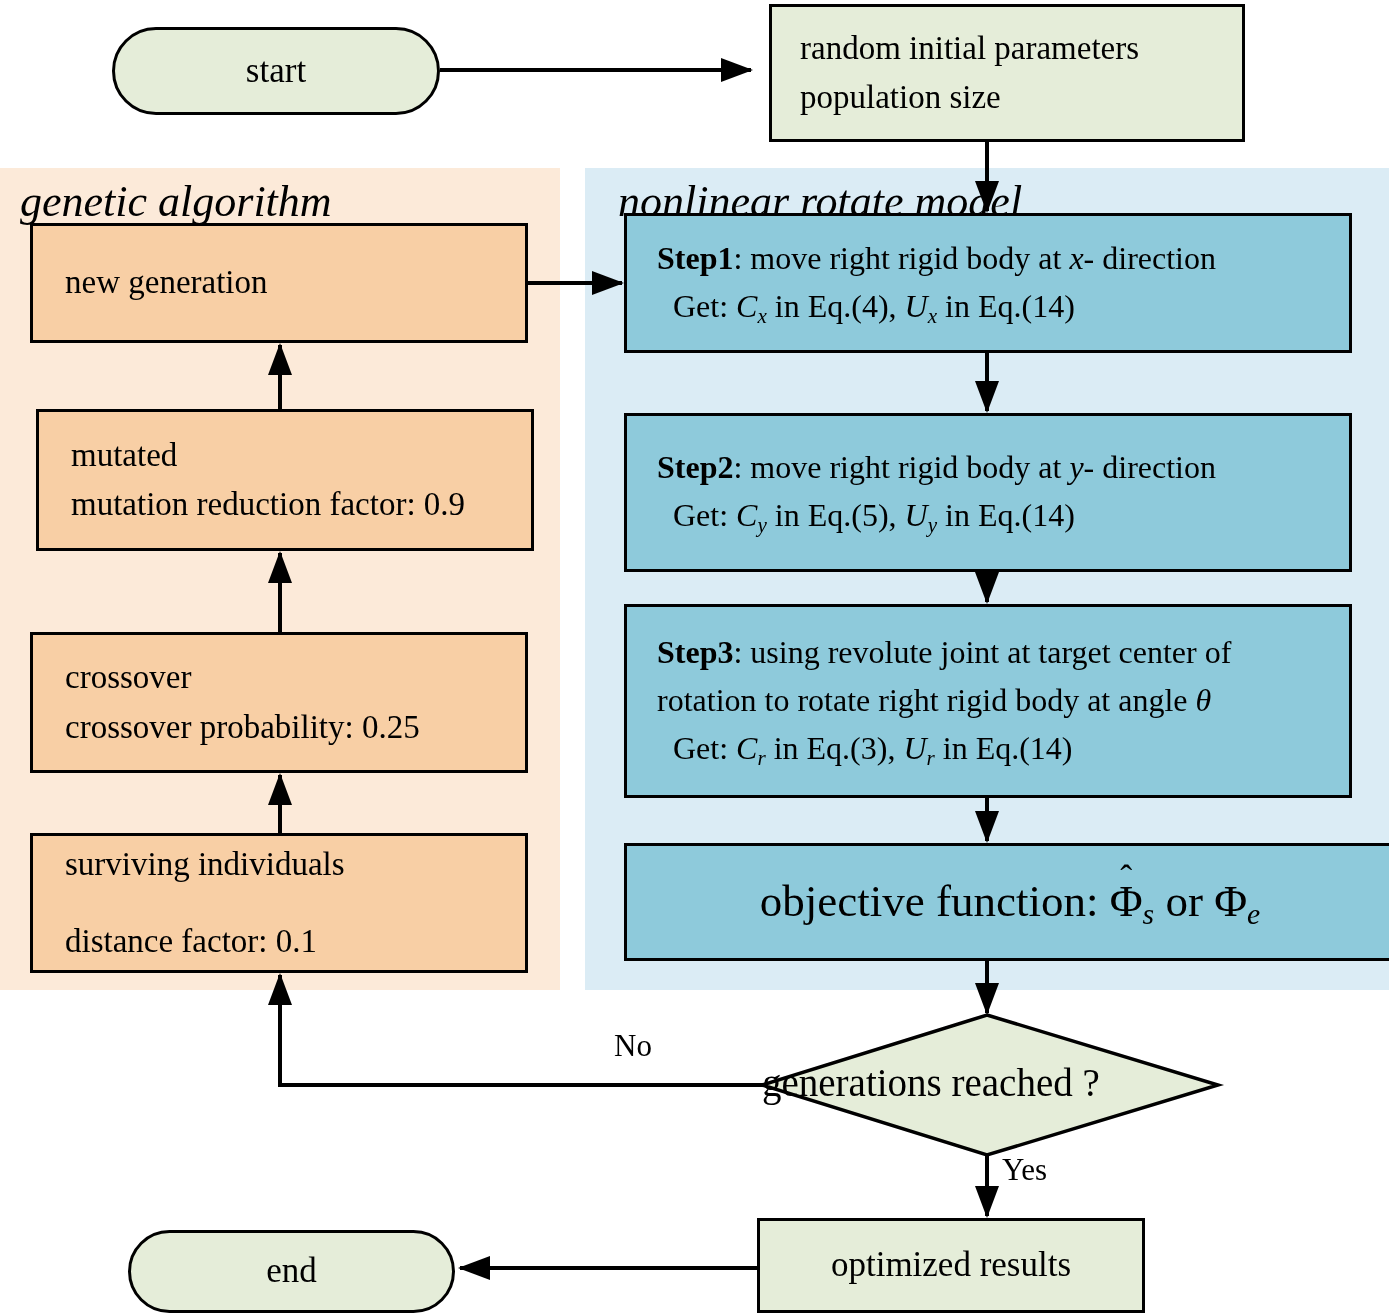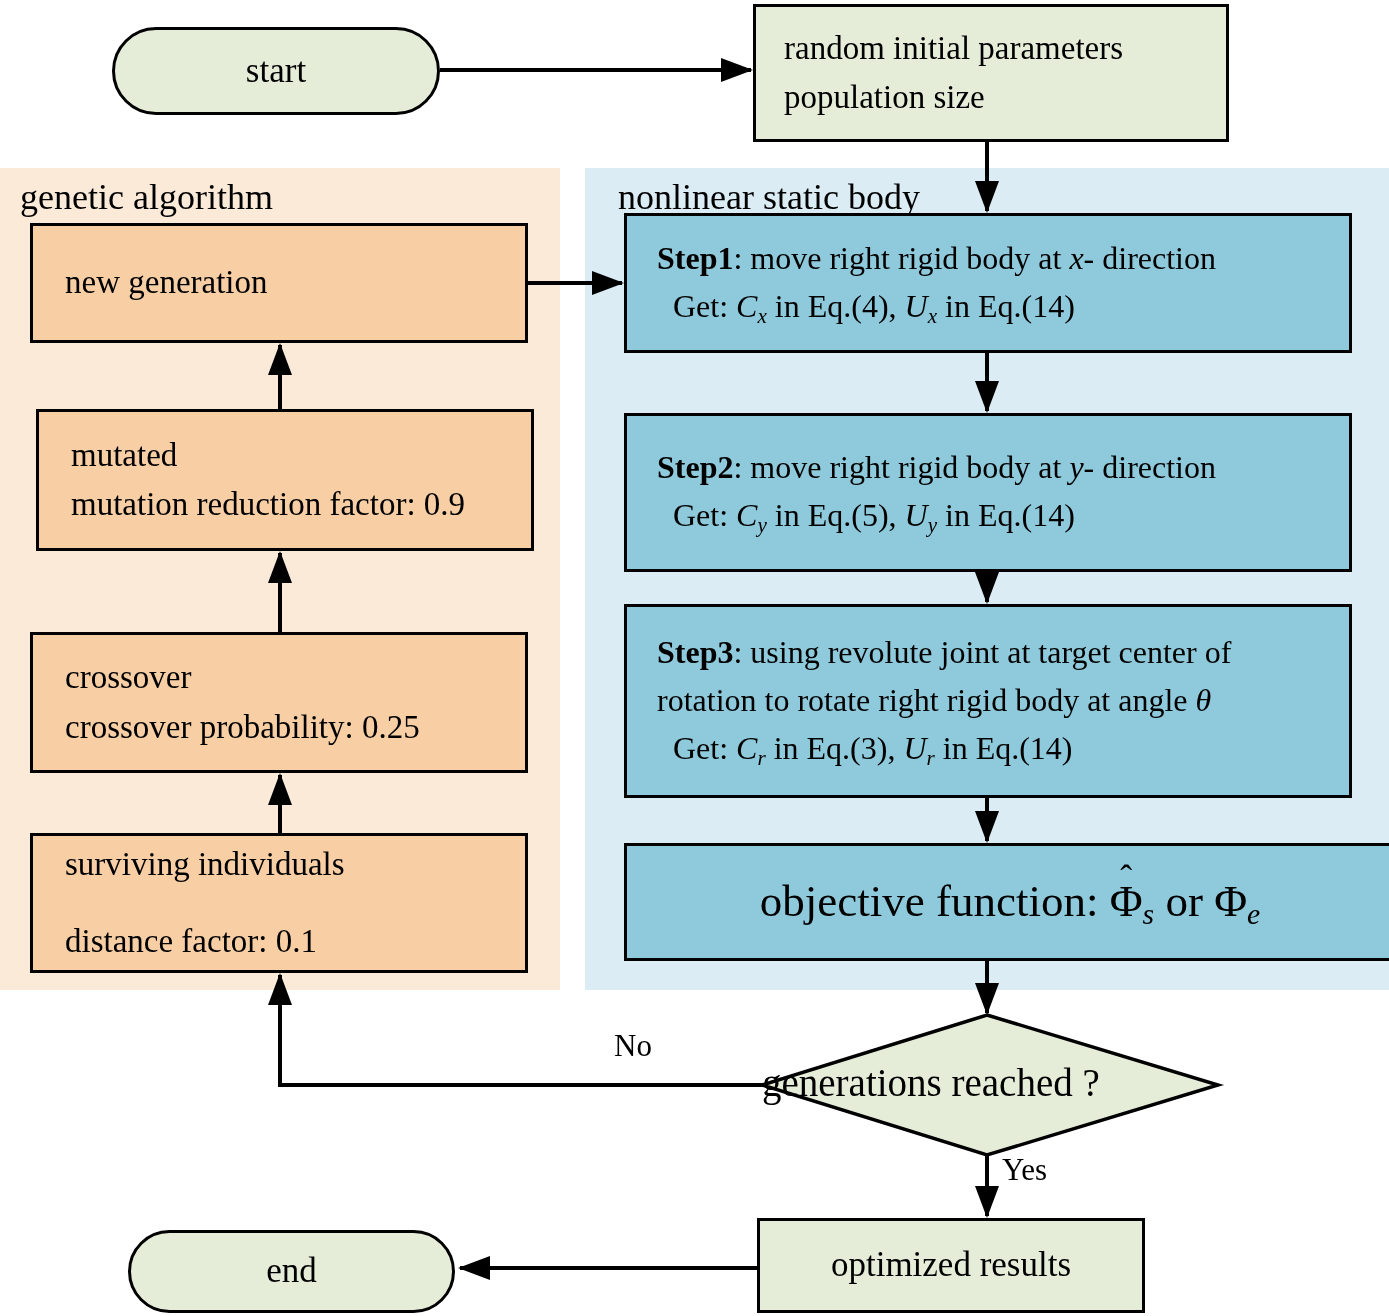--- a/index.html
+++ b/index.html
@@ -4,21 +4,21 @@
 <style>
   html,body { margin:0; padding:0; background:#ffffff; }
   #stage {
     position:relative; width:1389px; height:1316px; overflow:hidden;
     background:#ffffff; color:#000;
     font-family:"Liberation Serif","DejaVu Serif",serif;
   }
   .panel { position:absolute; z-index:1; }
   #panel-ga    { left:0px;   top:168px; width:560px; height:822px; background:var(--peach_panel); }
   #panel-model { left:585px; top:168px; width:804px; height:822px; background:var(--blue_panel); }
-  .panel-label { position:absolute; z-index:3; font-size:36px; white-space:nowrap; }
+  .panel-label { position:absolute; z-index:3; font-style:italic; font-size:44px; white-space:nowrap; }
   #label-ga    { left:20px;  top:176px; }
   #label-model { left:618px; top:176px; }
 
   .wires { position:absolute; left:0; top:0; z-index:2; }
   .wires line, .wires path { stroke:var(--line); stroke-width:4; fill:none; }
   .wires .arrhead { fill:var(--line); stroke:none; }
   #diamond { fill:var(--green_fill); stroke:var(--line); stroke-width:3.5; }
 
   .node {
     position:absolute; z-index:3; box-sizing:border-box;
@@ -26,21 +26,21 @@
     display:flex; flex-direction:column; justify-content:center;
     line-height:1.5; font-size:33px;
   }
   .node .line { white-space:pre-wrap; }
   .fill-green  { background:var(--green_fill); }
   .fill-orange { background:var(--orange_fill); }
   .fill-teal   { background:var(--teal_fill); }
   .pill { border-radius:46px; align-items:center; font-size:35px; }
   .centered { align-items:center; text-align:center; }
   .pad-l { padding-left:32px; }
-  .pad-r { padding-left:28px; }
+  .pad-r { padding-left:28px;margin-left:16px; }
   .step { padding-left:30px; font-size:32px; }
 
   #node-start     { left:112px; top:27px;   width:328px; height:88px;  }
   #node-random    { left:753px; top:4px;    width:476px; height:138px; }
   #node-newgen    { left:30px;  top:223px;  width:498px; height:120px; }
   #node-mutated   { left:36px;  top:409px;  width:498px; height:142px; }
   #node-crossover { left:30px;  top:632px;  width:498px; height:141px; }
   #node-surviving { left:30px;  top:833px;  width:498px; height:140px;gap:27px; }
   #node-step1     { left:624px; top:213px;  width:728px; height:140px; }
   #node-step2     { left:624px; top:413px;  width:728px; height:159px; }
@@ -68,21 +68,21 @@
 </style>
 </head>
 <body>
 
 <div id="stage">
 
   <div class="panel" id="panel-ga"></div>
   <div class="panel" id="panel-model"></div>
 
   <div class="panel-label" id="label-ga">genetic algorithm</div>
-  <div class="panel-label" id="label-model">nonlinear static body</div>
+  <div class="panel-label" id="label-model">nonlinear rotate model</div>
 
   <svg class="wires" width="1389" height="1316" viewBox="0 0 1389 1316">
     <defs>
       <marker id="arr" class="arrhead" markerUnits="userSpaceOnUse" markerWidth="34" markerHeight="26" refX="30" refY="12" orient="auto">
         <path class="arrhead" d="M0,0 L32,12 L0,24 Z" style="fill:#000;stroke:none;"></path>
       </marker>
     </defs>
     <polygon id="diamond" points="987,1015 1218,1085 987,1155 762,1085"></polygon>
     <line x1="440" y1="70" x2="751" y2="70" marker-end="url(#arr)"></line>
     <line x1="987" y1="142" x2="987" y2="211" marker-end="url(#arr)"></line>

